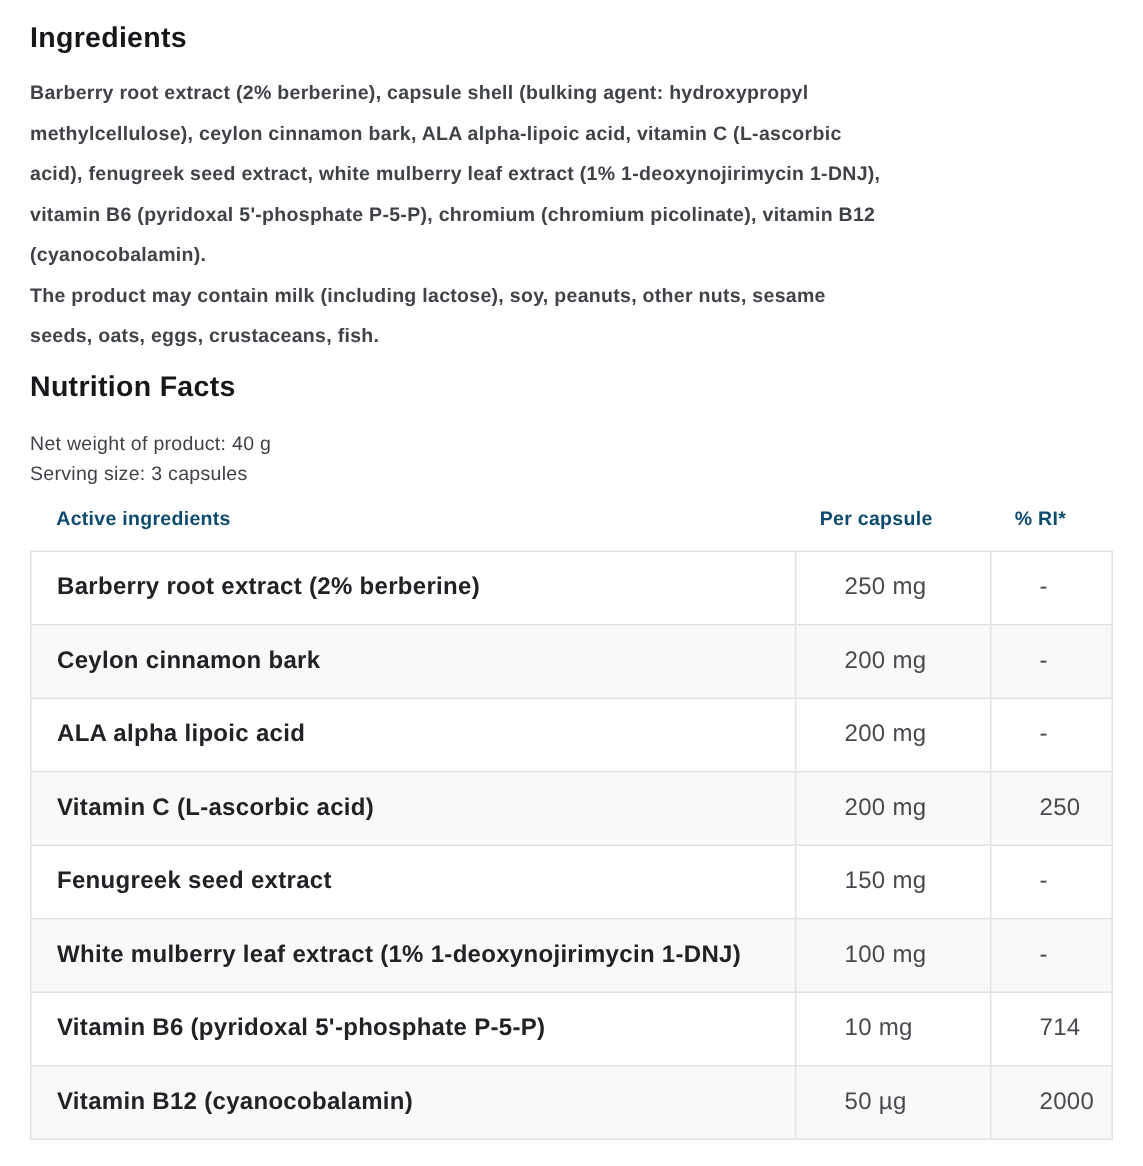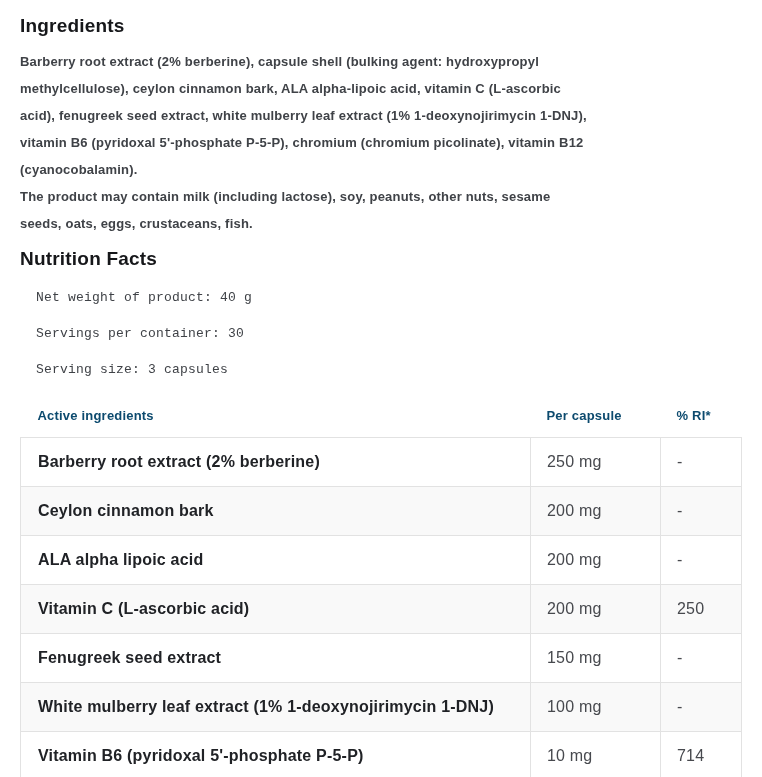--- a/index.html
+++ b/index.html
@@ -32,26 +32,25 @@
     margin: 9px 0 0 0;
     font-size: 13px;
     line-height: 27px;
     color: #3f4247;
     letter-spacing: 0.2px;
     font-weight: bold;
   }
   .allergen-text { margin-top: 0; }
   .info-block { margin-top: 14px; }
   .info-line {
-    margin: 16px;
+    margin: 0;
     font-size: 13px;
     line-height: 20px;
     color: #3f4247;
     letter-spacing: 0.2px;
-    font-family: Liberation Mono, monospace;
   }
   table.nutrition-table {
     border-collapse: collapse;
     table-layout: fixed;
     width: 721px;
     margin-top: 0;
   }
   col.col-name  { width: 510px; }
   col.col-dose  { width: 130px; }
   col.col-ri    { width: 81px; }
@@ -70,21 +69,21 @@
   thead th.hdr-dose, thead th.hdr-ri { padding-left: 16px; }
   tbody td {
     border: 1px solid #e2e2e2;
     height: 49px;
     vertical-align: middle;
     padding: 0 8px 0 17px;
     font-size: 16px;
     letter-spacing: 0.2px;
     background-clip: padding-box;
   }
-  tbody td.cell-dose, tbody td.cell-ri { padding-left: 16px; }
+  tbody td.cell-dose, tbody td.cell-ri { padding-left: 32px; }
   tbody td.cell-name {
     font-weight: 700;
     color: #202226;
   }
   tbody td.cell-dose, tbody td.cell-ri {
     font-weight: 400;
     color: #47494e;
   }
   tbody tr:nth-child(even) td { background-color: #f9f9f9; }
   tbody tr:nth-child(odd) td  { background-color: #ffffff; }
@@ -98,21 +97,20 @@
     <h2 class="section-title">Ingredients</h2>
     <p class="body-text">Barberry root extract (2% berberine), capsule shell (bulking agent: hydroxypropyl methylcellulose), ceylon cinnamon bark, ALA alpha-lipoic acid, vitamin C (L-ascorbic acid), fenugreek seed extract, white mulberry leaf extract (1% 1-deoxynojirimycin 1-DNJ), vitamin B6 (pyridoxal 5'-phosphate P-5-P), chromium (chromium picolinate), vitamin B12 (cyanocobalamin).</p>
     <p class="body-text allergen-text">The product may contain milk (including lactose), soy, peanuts, other nuts, sesame seeds, oats, eggs, crustaceans, fish.</p>
   </section>
 
   <section>
     <h2 class="section-title nutrition">Nutrition Facts</h2>
 
     <div class="info-block">
       <p class="info-line">Net weight of product: 40 g</p>
-      <p class="info-line">Servings per container: 30</p>
       <p class="info-line">Serving size: 3 capsules</p>
     </div>
 
     <table class="nutrition-table">
       <colgroup>
         <col class="col-name">
         <col class="col-dose">
         <col class="col-ri">
       </colgroup>
       <thead>

